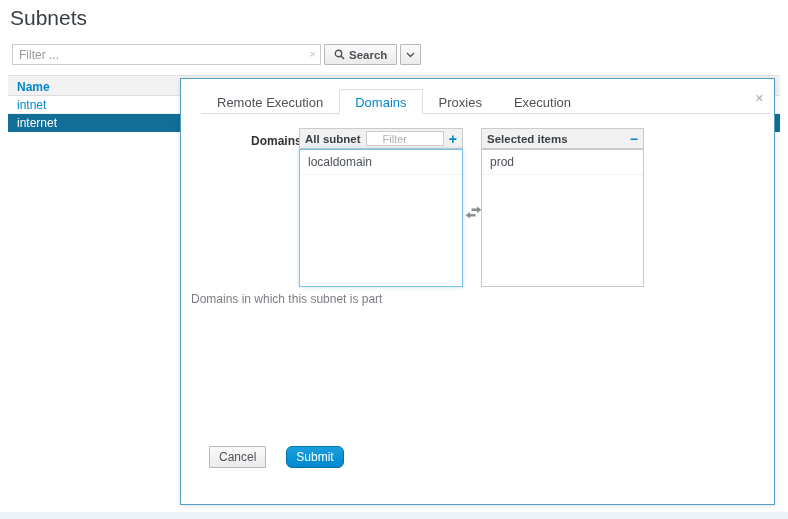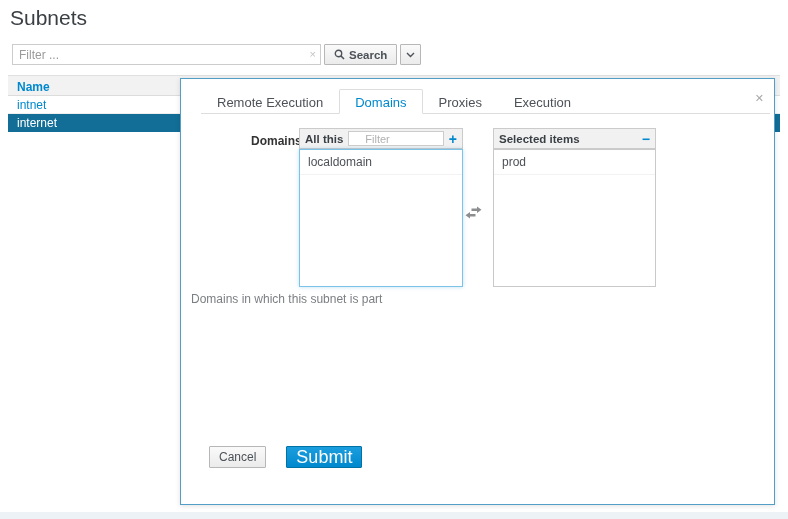--- a/index.html
+++ b/index.html
@@ -78,21 +78,21 @@
     border-radius: 2px 2px 0 0;
   }
 
   
   .field-label {
     position: absolute; left: 70px; top: 55px;
     font-size: 12px; font-weight: 700; color: #333;
   }
   .panel { position: absolute; top: 49px; }
   .panel.available { left: 118px; width: 164px; }
-  .panel.chosen { left: 312px; width: 163px; }
+  .panel.chosen { left: 300px; width: 163px; }
   .panel-header {
     height: 21px; background: #f1f1f1; border: 1px solid #cbcbcb;
     display: flex; align-items: center; padding: 0 5px; gap: 5px;
   }
   .panel-header-label { font-size: 11.5px; font-weight: 600; color: #3a3f44; white-space: nowrap; }
   .panel-filter {
     flex: 1; min-width: 0; height: 15px; border: 1px solid #ccc; background: #fff;
     font-size: 11px; padding: 0 16px; color: #555; outline: none; font-family: inherit;
   }
   .panel-filter::placeholder { color: #b0b0b0; }
@@ -115,23 +115,23 @@
 
   .help-text {
     position: absolute; left: 10px; top: 213px;
     font-size: 12px; color: #7b7f83;
   }
 
   
   .modal-actions { position: absolute; left: 28px; top: 367px; display: flex; gap: 20px; }
   .cancel-btn { padding: 0 9px; height: 22px; font-weight: 400; font-size: 12px; border-radius: 1px; }
   .submit-btn {
-    height: 22px; padding: 0 9px; font-size: 18px; font-weight: 400;
+    height: 22px; padding: 0 9px; font-size: 12px; font-weight: 400;
     background: linear-gradient(#1b9ede, #0088ce); border: 1px solid #0072a6;
-    color: #fff; border-radius: 1px; display: inline-flex; align-items: center; cursor: pointer;
+    color: #fff; border-radius: 6px; display: inline-flex; align-items: center; cursor: pointer;
     font-family: inherit;
   }
 
   
   .bottom-strip {
     position: absolute; left: 0; top: 512px; width: 788px; height: 7px;
     background: #edf2f6;
   }
 </style>
 </head>
@@ -177,21 +177,21 @@
     <li class="tab">Remote Execution</li>
     <li class="tab active">Domains</li>
     <li class="tab">Proxies</li>
     <li class="tab">Execution</li>
   </ul>
 
   <label class="field-label">Domains</label>
 
   <div class="panel available">
     <div class="panel-header">
-      <span class="panel-header-label">All this</span>
+      <span class="panel-header-label">All subnet</span>
       <input class="panel-filter" type="text" placeholder="Filter" style="">
       <span class="add-icon">+</span>
     </div>
     <div class="panel-list">
       <div class="list-item">localdomain</div>
     </div>
   </div>
 
   <span class="exchange-icon">
     <svg width="17" height="13" viewBox="0 0 17 13" fill="#8b8d8f">

